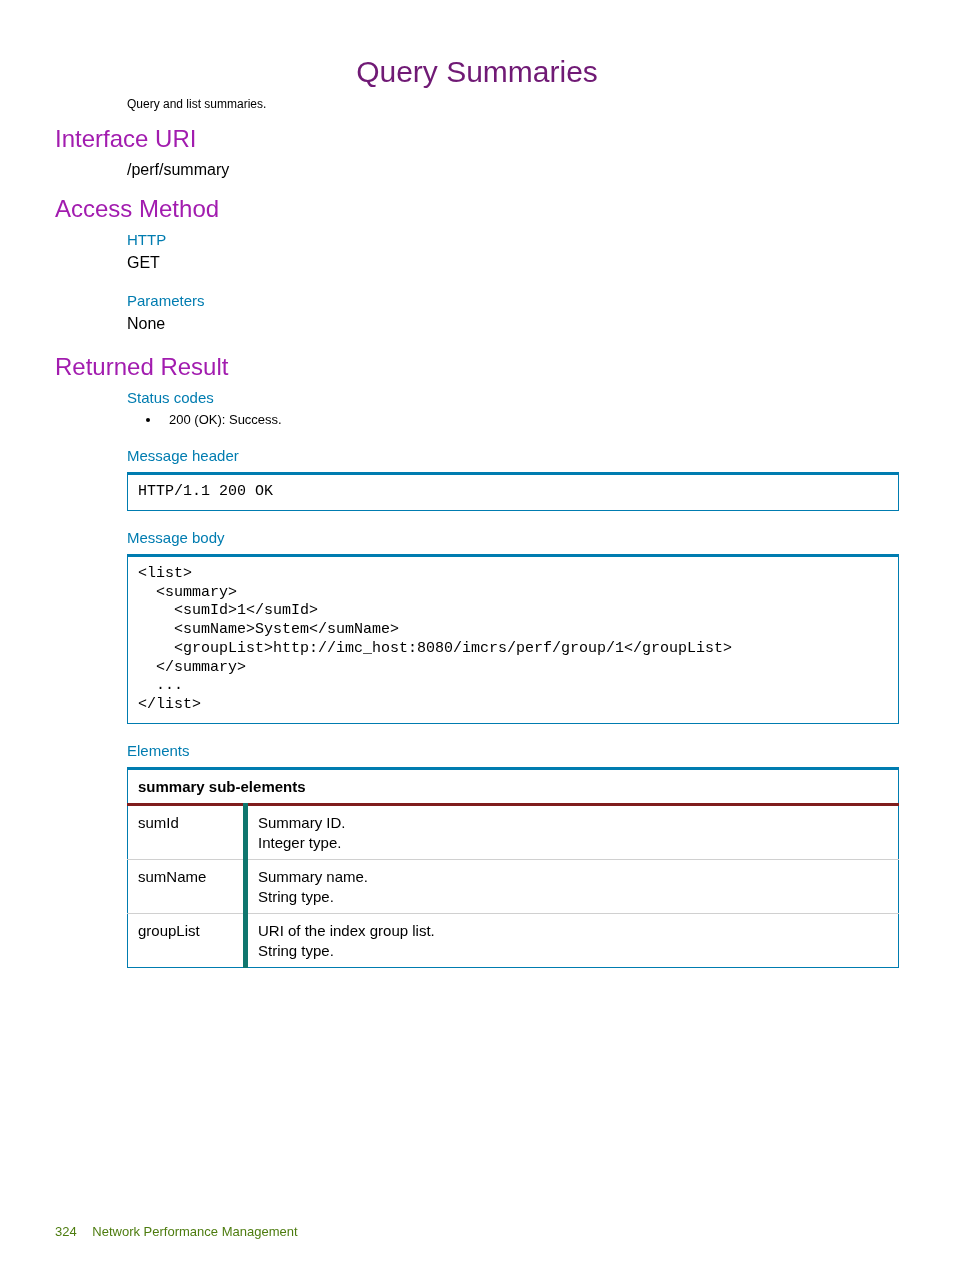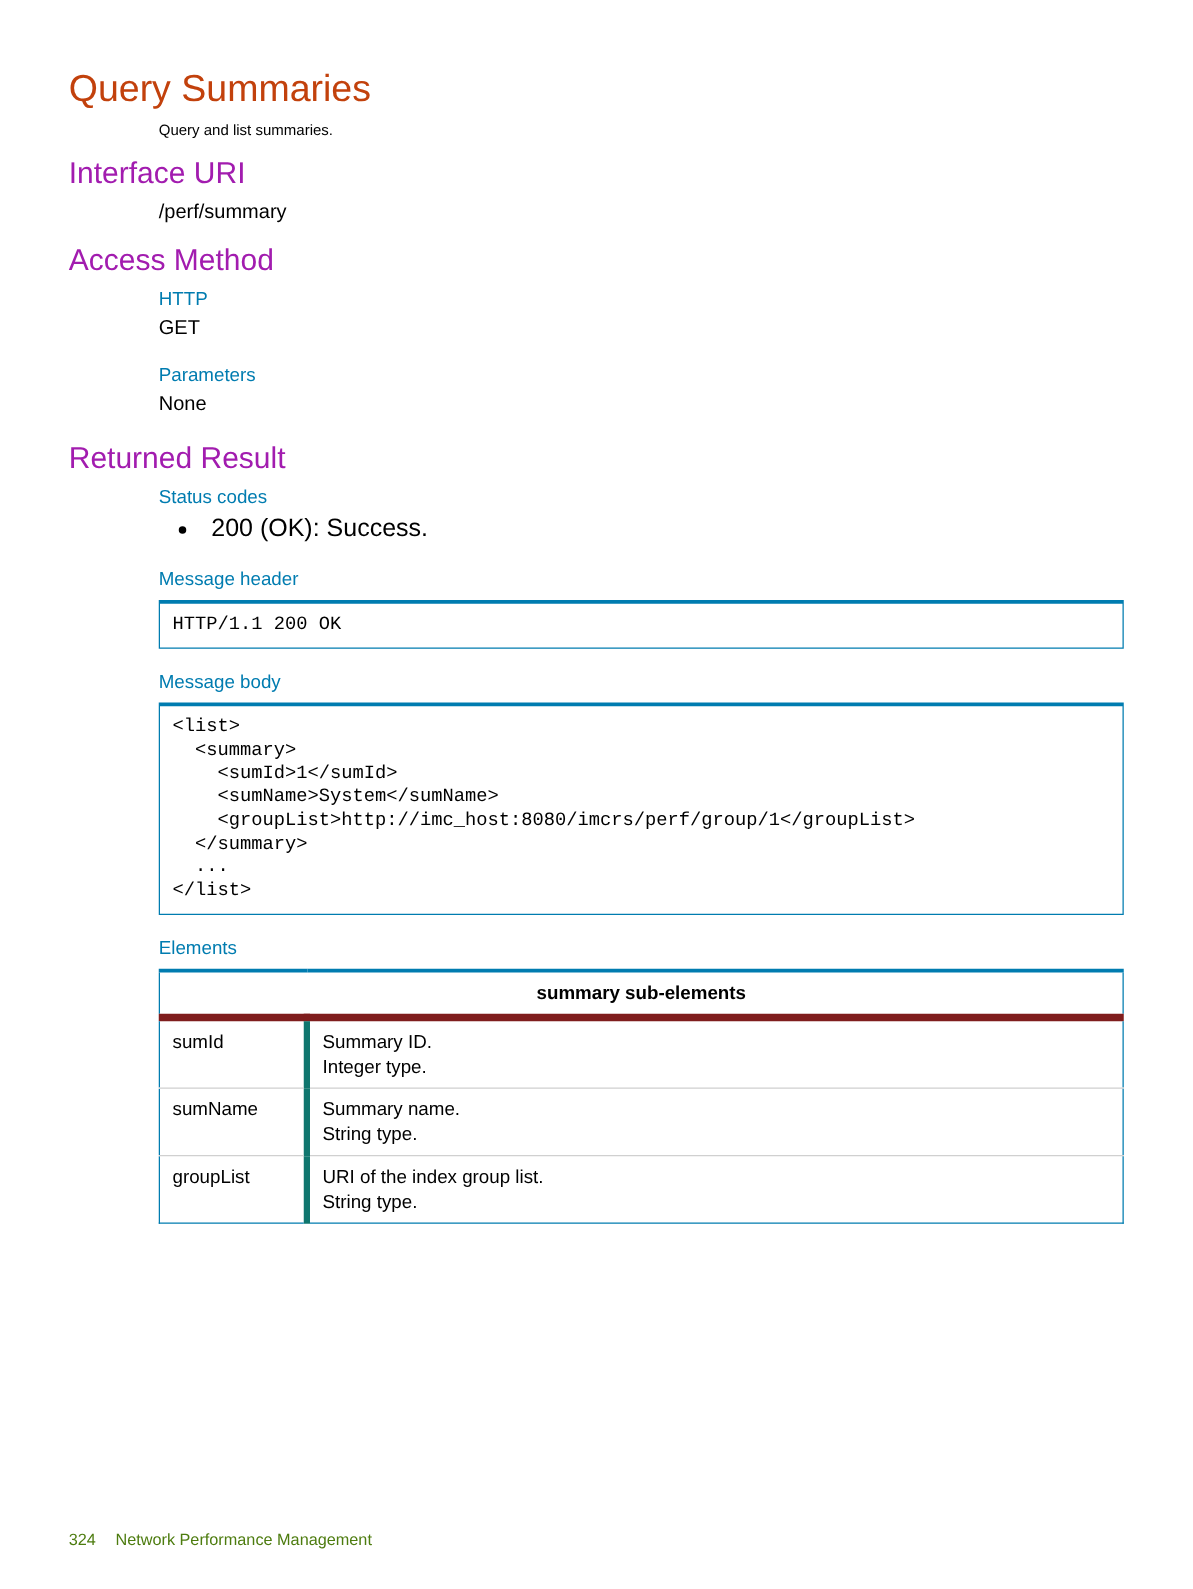--- a/index.html
+++ b/index.html
@@ -13,22 +13,23 @@
   .page {
     padding: 55px 55px 30px 55px;
     box-sizing: border-box;
     min-height: 1271px;
     position: relative;
   }
   .h1 {
     font-family: Arial, Helvetica, sans-serif;
     font-weight: 400;
     font-size: 30px;
-    color: #c2410c;
+    color: #701a75;
     margin: 0 0 8px 0;
+    text-align: center;
   }
   .desc {
     font-size: 12px;
     margin: 0 0 14px 72px;
   }
   .h2 {
     font-weight: 400;
     font-size: 24px;
     color: #a21caf;
     margin: 0 0 8px 0;
@@ -48,21 +49,21 @@
   }
   .sub-text {
     font-size: 16px;
     margin: 0 0 20px 72px;
   }
   ul.bullet {
     margin: 6px 0 20px 72px;
     padding-left: 34px;
   }
   ul.bullet li {
-    font-size: 20px;
+    font-size: 13px;
     padding-left: 8px;
   }
   .codebox {
     border: 1.5px solid #007cb0;
     border-top: 3px solid #007cb0;
     margin: 8px 0 18px 72px;
     padding: 8px 10px;
     font-family: "Courier New", Courier, monospace;
     font-size: 15px;
     white-space: pre;
@@ -71,24 +72,24 @@
   }
   .elements-table {
     margin: 8px 0 0 72px;
     border: 1.5px solid #007cb0;
     border-top: 3px solid #007cb0;
     border-collapse: collapse;
     width: calc(100% - 72px);
     font-size: 15px;
   }
   .elements-table th {
-    text-align: center;
+    text-align: left;
     font-weight: 700;
     padding: 8px 10px;
-    border-bottom: 6px solid #7f1d1d;
+    border-bottom: 3px solid #7f1d1d;
     border-right: none;
     font-size: 15px;
   }
   .elements-table td {
     padding: 8px 10px;
     vertical-align: top;
     border-top: 1px solid #d0d0d0;
   }
   .elements-table td.col1 {
     width: 95px;

